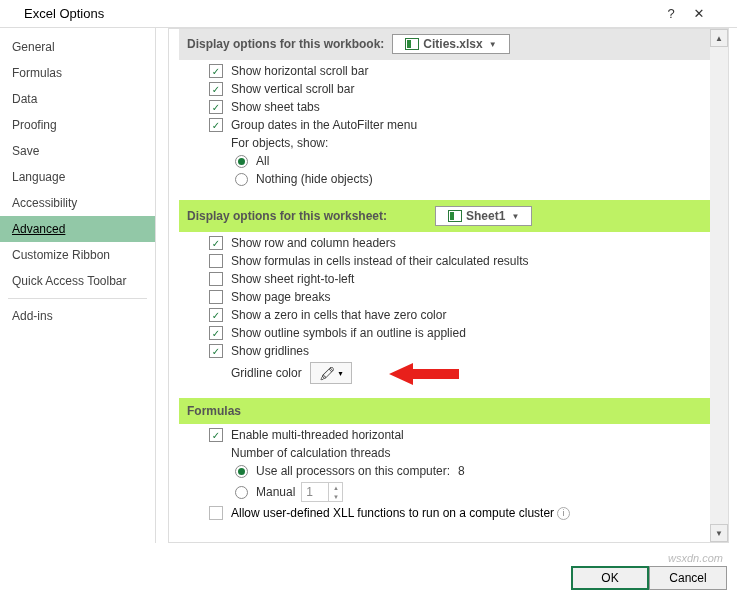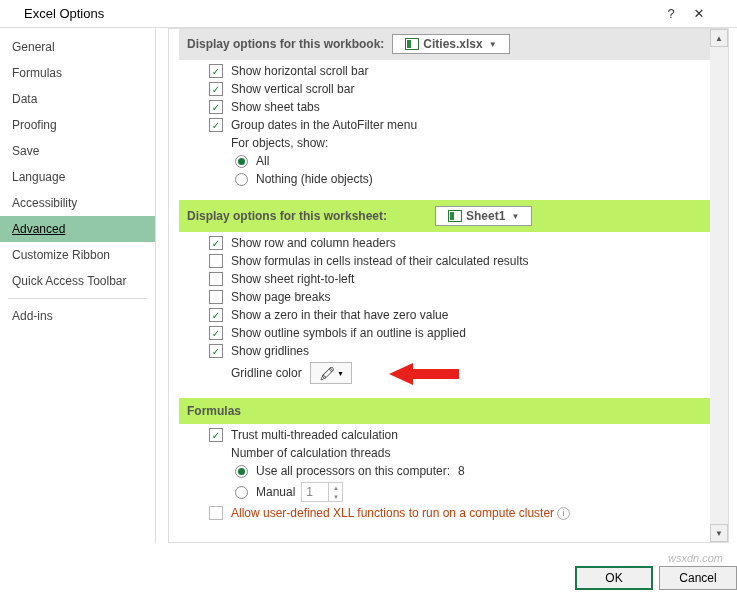--- a/index.html
+++ b/index.html
@@ -20,36 +20,36 @@
 .seclabel-cut { background: #e6e6e6; padding: 6px 8px; font-weight: bold; color: #555; display: flex; align-items: center; margin-top: -1px; }
 .seclabel { background: #bef264; padding: 6px 8px; font-weight: bold; color: #555; margin-top: 14px; gap: 40px; }
 .row { display: flex; align-items: center; margin: 4px 0 4px 30px; }
 .row.indent2 { margin-left: 56px; }
 .chk { width: 14px; height: 14px; border: 1px solid #888; margin-right: 8px; display: flex; align-items: center; justify-content: center; font-size: 10px; color: #1a7a3a; }
 .chk.checked::after { content: "✓"; }
 .chk.dim { border-color: #bbb; }
 .rad { width: 13px; height: 13px; border: 1px solid #888; border-radius: 50%; margin-right: 8px; display: flex; align-items: center; justify-content: center; }
 .rad.checked::after { content: ""; width: 7px; height: 7px; background: #1a7a3a; border-radius: 50%; }
 .lbl { color: #333; }
-.lbl.dim { color: #c2410c; }
+.lbl.dim { color: #000000; }
 .dd { border: 1px solid #999; height: 20px; display: inline-flex; align-items: center; padding: 0 12px; margin-left: 8px; background: #fff; font-size: 11px; }
 .dd .tri { margin-left: 6px; font-size: 8px; }
 .iconbox { width: 14px; height: 12px; display: inline-block; border: 1px solid #2a7a3a; background: #fff; margin-right: 4px; position: relative; }
 .iconbox::before { content: ""; position: absolute; left: 1px; top: 1px; width: 4px; height: 8px; background: #2a8a3a; }
 .colorbtn { border: 1px solid #bbb; width: 42px; height: 22px; margin-left: 8px; display: inline-flex; align-items: center; justify-content: center; background: #f8f8f8; cursor: pointer; }
 .colorbtn .paint { font-size: 13px; }
 .colorbtn .tri { font-size: 8px; margin-left: 3px; }
 .spin { border: 1px solid #999; width: 42px; height: 20px; margin-left: 6px; display: inline-flex; align-items: center; padding-left: 4px; position: relative; font-size: 11px; color: #888; }
 .spin.dim { border-color: #ccc; }
 .spin .spinbtns { position: absolute; right: 0; top: 0; width: 14px; height: 100%; border-left: 1px solid #ccc; display: flex; flex-direction: column; }
 .spin .spinbtns div { flex: 1; display: flex; align-items: center; justify-content: center; font-size: 6px; color: #888; }
 .arrow { position: absolute; width: 70px; height: 30px; }
 .arrow svg { width: 100%; height: 100%; }
 .info { width: 13px; height: 13px; border: 1px solid #aaa; border-radius: 50%; display: inline-flex; align-items: center; justify-content: center; font-size: 9px; color: #888; margin-left: 3px; }
-.footer { position: absolute; right: 0; bottom: 10px; display: flex; gap: 6px; }
+.footer { position: absolute; right: 10px; bottom: 10px; display: flex; }
 .btn { min-width: 78px; height: 24px; border: 1px solid #999; background: #f0f0f0; display: flex; align-items: center; justify-content: center; cursor: pointer; }
 .btn.primary { border: 2px solid #1a7a4a; }
 .watermark { position: absolute; right: 14px; bottom: 36px; color: #bbb; font-size: 11px; font-style: italic; }
 </style>
 </head>
 <body>
 
 <div class="titlebar">
   <div class="titlebar-title">Excel Options</div>
   <div class="titlebar-btn">?</div>
@@ -134,21 +134,21 @@
       <div class="row">
           <span class="chk"></span>
           <span class="lbl">Show sheet right-to-left</span>
         </div>
       <div class="row">
           <span class="chk"></span>
           <span class="lbl">Show page breaks</span>
         </div>
       <div class="row">
           <span class="chk checked"></span>
-          <span class="lbl">Show a zero in their that have zero value</span>
+          <span class="lbl">Show a zero in cells that have zero color</span>
         </div>
       <div class="row">
           <span class="chk checked"></span>
           <span class="lbl">Show outline symbols if an outline is applied</span>
         </div>
       <div class="row">
           <span class="chk checked"></span>
           <span class="lbl">Show gridlines</span>
         </div>
       <div class="row" style="position:relative;">
@@ -161,21 +161,21 @@
         <span class="arrow" style="left:180px; top:-3px;">
           <svg viewBox="0 0 70 30">
               <polygon points="0,15 24,4 24,10 70,10 70,20 24,20 24,26" fill="#e8201b"></polygon>
             </svg>
         </span>
       </div>
 
       <div class="seclabel">Formulas</div>
       <div class="row">
           <span class="chk checked"></span>
-          <span class="lbl">Trust multi-threaded calculation</span>
+          <span class="lbl">Enable multi-threaded horizontal</span>
         </div>
       <div class="row">
           <span style="width:22px"></span>
           <span class="lbl">Number of calculation threads</span>
         </div>
       <div class="row indent2">
         <span class="rad checked"></span>
         <span class="lbl">Use all processors on this computer:</span>
         <span style="margin-left:8px" class="lbl">8</span>
       </div>

